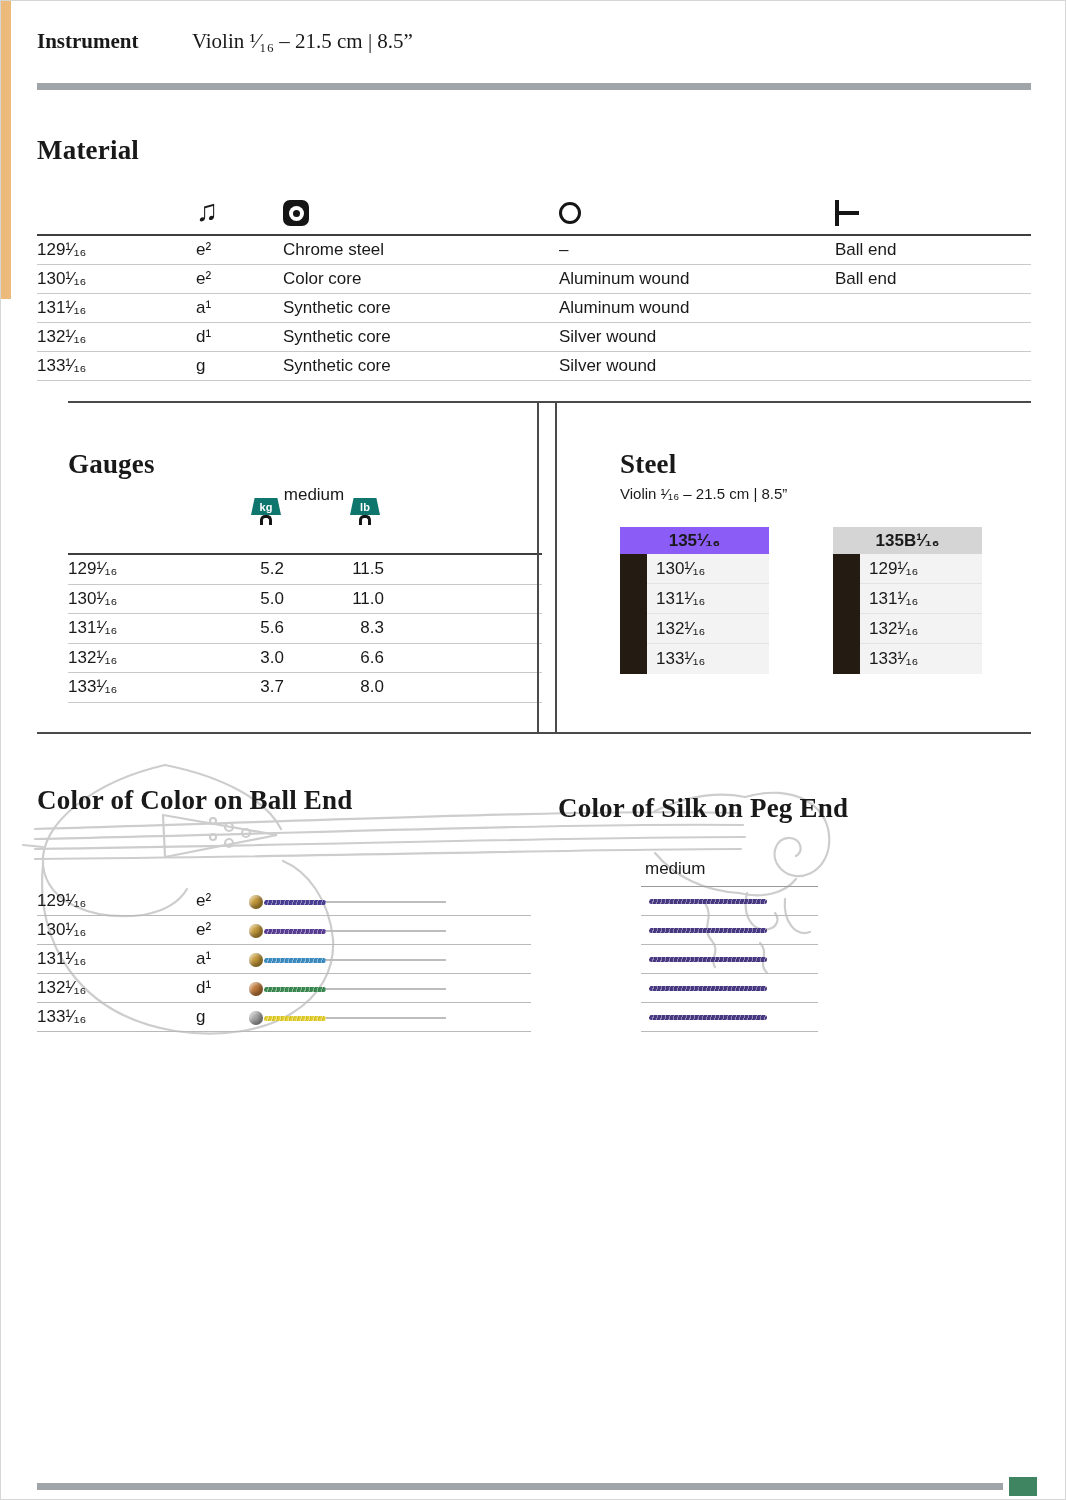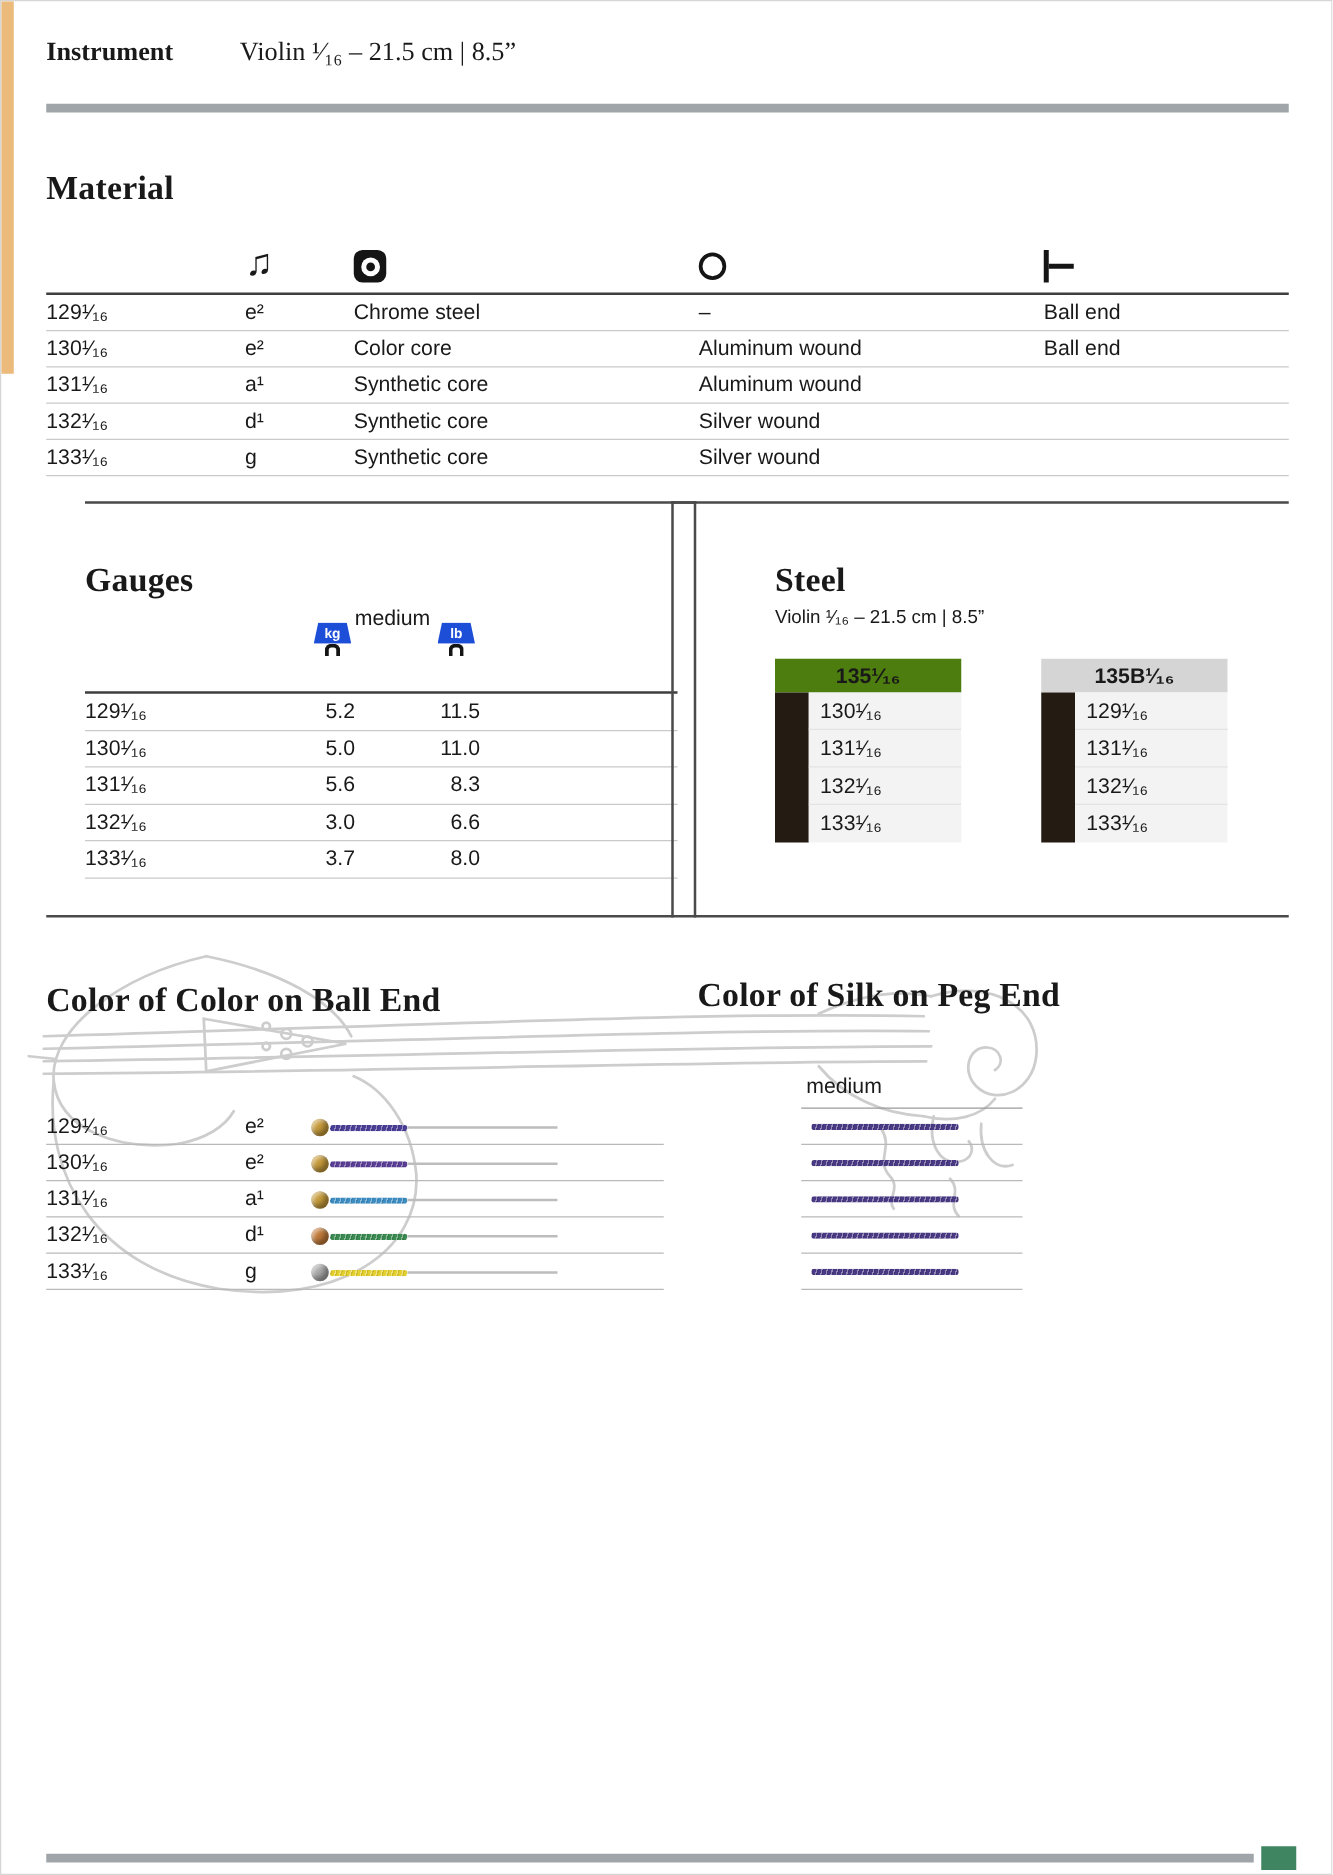--- a/index.html
+++ b/index.html
@@ -39,41 +39,41 @@
   .g-medium { position:absolute; left:146px; top:82px; width:200px; text-align:center; font-size:17px; }
   .g-icons { position:absolute; left:0; top:112px; width:474px; }
   .kg-pos { position:absolute; left:183px; } .lb-pos { position:absolute; left:282px; }
   .g-line { position:absolute; left:0; top:150px; width:474px; border-top:2px solid #3e3e3e; }
   .g-rows { position:absolute; left:0; top:152px; width:474px; }
   .g-row { display:flex; align-items:center; height:29.5px; border-bottom:1px solid #c9c9c9; font-size:17px; }
   .gc1{width:116px;} .gc2{width:100px; text-align:right;} .gc3{width:100px; text-align:right;}
 
   .weight-icon { position:relative; width:30px; height:27px; }
   .weight-icon .handle { position:absolute; left:9px; top:0; width:12px; height:10px; border:3px solid #151515; border-bottom:none; border-radius:5px 5px 0 0; }
-  .weight-icon .wbody { position:absolute; left:0; bottom:0; width:30px; height:17px; background:#1d4ed8; clip-path:polygon(12% 0,88% 0,100% 100%,0 100%); display:flex; align-items:center; justify-content:center; color:#fff; font-size:11px; font-weight:bold; }
+  .weight-icon .wbody { position:absolute; left:0; bottom:0; width:30px; height:17px; background:#0f766e; clip-path:polygon(12% 0,88% 0,100% 100%,0 100%); display:flex; align-items:center; justify-content:center; color:#fff; font-size:11px; font-weight:bold; }
 
   
   .sets { position:absolute; left:536px; top:400px; width:494px; height:333px; border-top:2px solid #4a4a4a; border-left:2px solid #4a4a4a; }
   .sets h2 { position:absolute; left:81px; top:46px; }
   .sets .subtitle { position:absolute; left:81px; top:82px; font-size:15px; }
   .set-cards { position:absolute; left:81px; top:124px; display:flex; gap:64px; }
   .set-card { width:149px; }
   .set-head { height:27px; display:flex; align-items:center; justify-content:center; font-weight:bold; font-size:17px; }
   .set-body { display:flex; }
   .set-strip { width:27px; }
   .set-list { flex:1; }
   .set-item { height:30px; display:flex; align-items:center; padding-left:9px; font-size:17px; border-bottom:1px solid #e3e3e3; }
   .set-item:last-child { border-bottom:none; }
   .boxes-bottom { position:absolute; left:36px; top:731px; width:994px; border-top:2px solid #4a4a4a; }
 
   
   .silk { position:absolute; left:0; top:752px; width:1066px; height:340px; }
   .sketch { position:absolute; left:14px; top:0; z-index:0; }
   .silk h2.ball-t { position:absolute; left:36px; top:32px; z-index:1; }
-  .silk h2.peg-t  { position:absolute; left:557px; top:28px; z-index:1;font-family:Liberation Serif, serif; }
+  .silk h2.peg-t  { position:absolute; left:557px; top:40px; z-index:1;font-family:Liberation Serif, serif; }
   .silk-medium { position:absolute; left:644px; top:106px; font-size:17px; z-index:1; }
   .silk-medium-line { position:absolute; left:640px; top:133px; width:177px; border-top:1px solid #9a9a9a; z-index:1; }
   .silk-rows { position:absolute; left:36px; top:134px; width:994px; z-index:1; }
   .silk-row { position:relative; height:29px; font-size:17px; }
   .silk-row .code { position:absolute; left:0; top:4px; }
   .silk-row .note { position:absolute; left:159px; top:4px; }
   .seg-l { position:absolute; left:0; bottom:0; width:494px; border-top:1px solid #b9b9b9; }
   .seg-r { position:absolute; left:604px; bottom:0; width:177px; border-top:1px solid #b9b9b9; }
   .ball-asm { position:absolute; left:212px; top:8px; display:flex; align-items:center; }
   .ball { width:14px; height:14px; border-radius:50%; box-shadow: inset -3px -3px 4px rgba(0,0,0,.38), inset 2px 2px 3px rgba(255,255,255,.5); }
@@ -190,21 +190,21 @@
         <div class="gc3">8.0</div>
       </div>
     </div>
   </div>
 
   <div class="sets">
     <h2 class="sec">Steel</h2>
     <div class="subtitle">Violin ¹⁄₁₆ – 21.5 cm | 8.5”</div>
     <div class="set-cards">
       <div class="set-card">
-        <div class="set-head" style="background-color: #4d7c0f;">135¹⁄₁₆</div>
+        <div class="set-head" style="background-color: #8b5cf6;">135¹⁄₁₆</div>
         <div class="set-body">
           <div class="set-strip" style="background-color: rgb(36, 27, 18);"></div>
           <div class="set-list" style="background-color: rgb(243, 243, 243);">
             <div class="set-item">130¹⁄₁₆</div>
             <div class="set-item">131¹⁄₁₆</div>
             <div class="set-item">132¹⁄₁₆</div>
             <div class="set-item">133¹⁄₁₆</div>
           </div>
         </div>
       </div>

